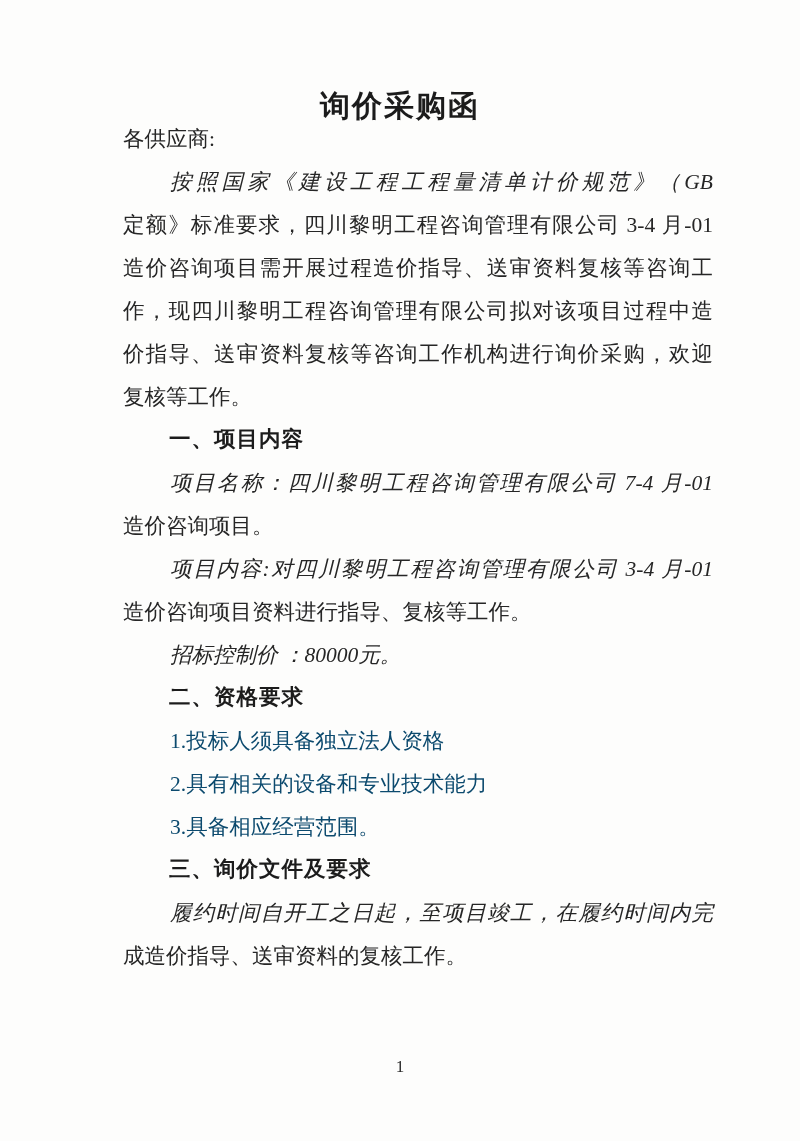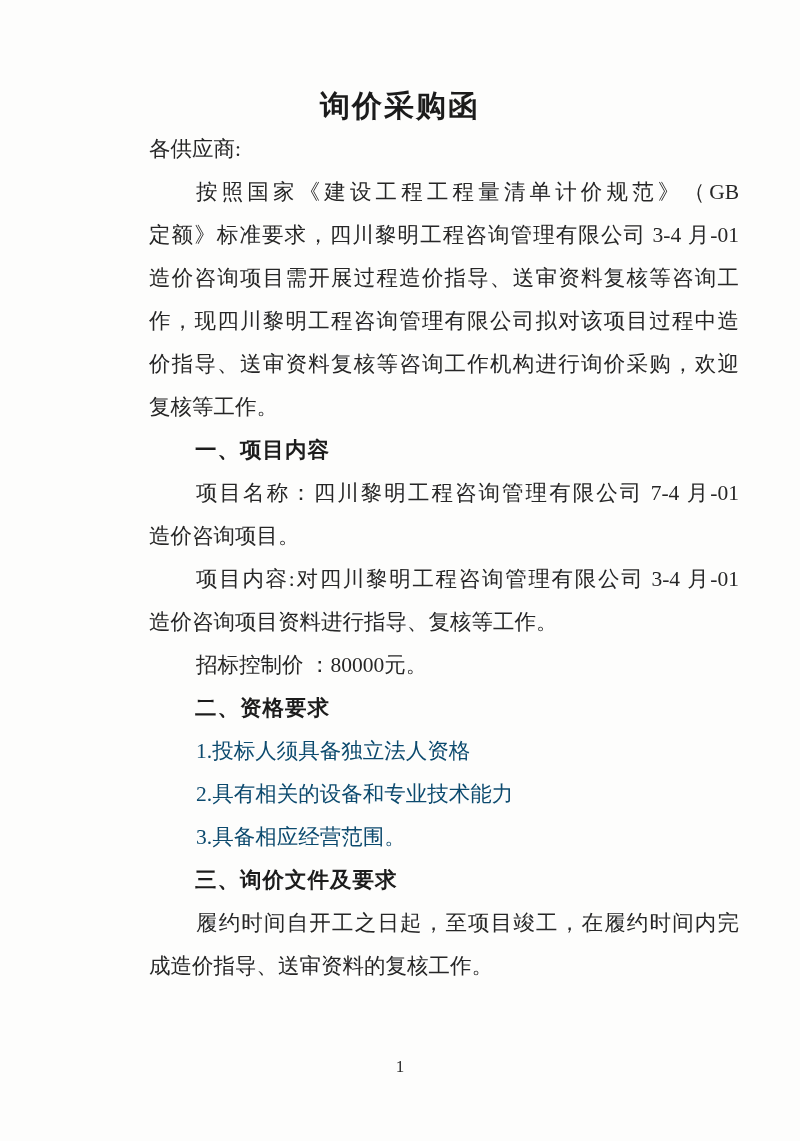--- a/index.html
+++ b/index.html
@@ -20,40 +20,39 @@
     width: 800px;
     text-align: center;
     font-size: 30px;
     line-height: 44px;
     font-weight: bold;
     letter-spacing: 2px;
     color: #1b1b1b;
   }
   .content {
     position: absolute;
-    top: 128px;
+    top: 118px;
     left: 123px;
     width: 590px;
-    margin-left: 26px;
   }
   .line {
     font-size: 21.5px;
     line-height: 43px;
     height: 43px;
     color: #262626;
     text-align: left;
     white-space: normal;
   }
   .line.just {
     text-align: justify;
     text-align-last: justify;
   }
-  .line.indent { text-indent: 47px; }
+  .line.indent { text-indent: 47px; font-style: italic; }
   .heading {
-    font-family: Liberation Sans, sans-serif;
+    font-family: Liberation Mono, monospace;
     font-weight: bold;
     font-size: 21.5px;
     line-height: 43px;
     height: 43px;
     margin-left: 46px;
     color: #1c1c1c;
     letter-spacing: 1px;
   }
   .list-item {
     font-size: 21.5px;

